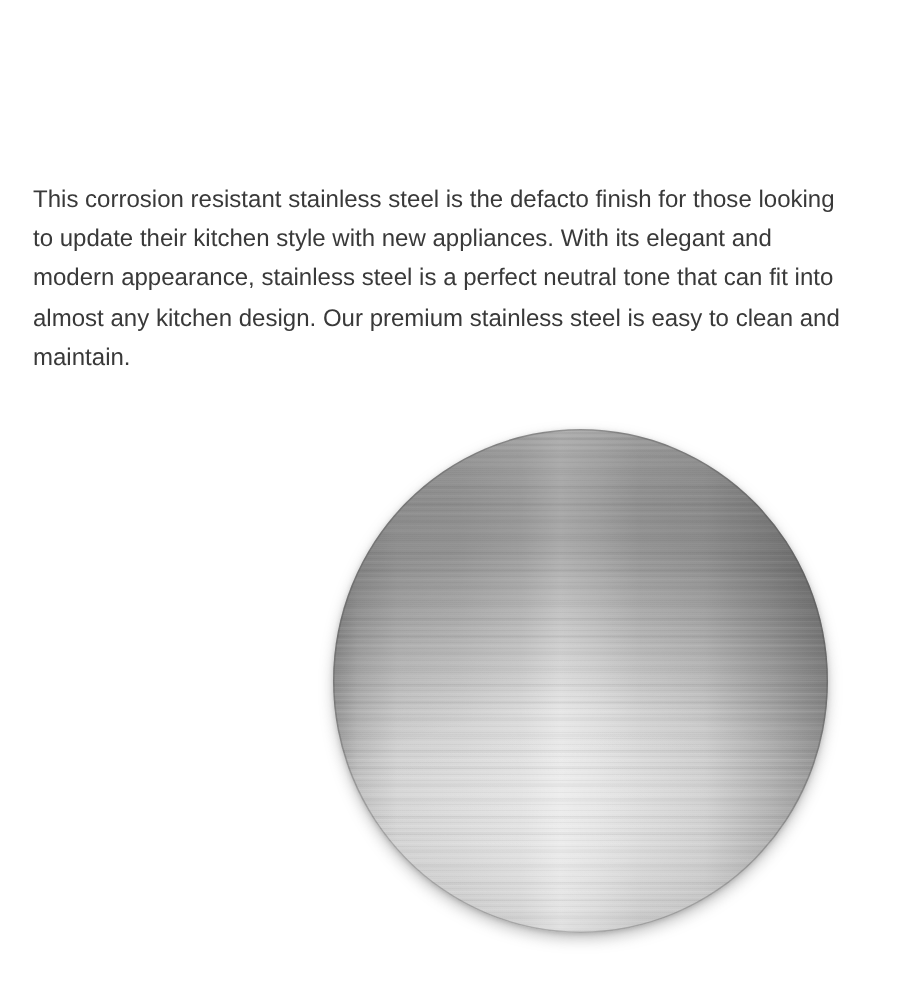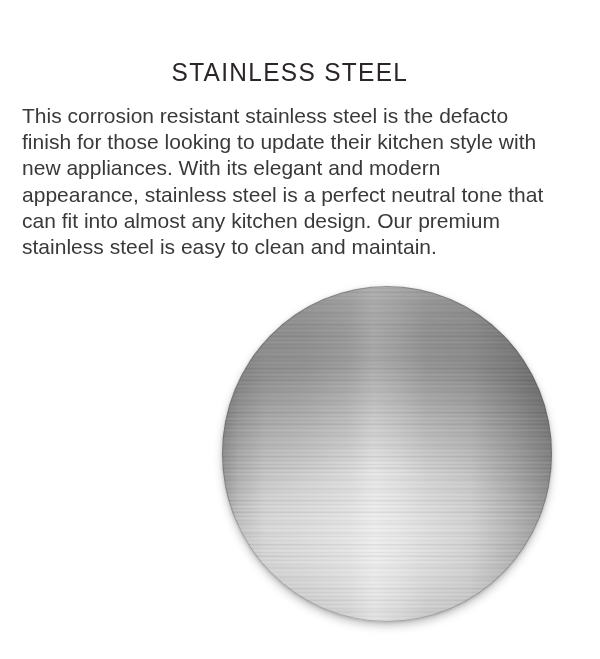--- a/index.html
+++ b/index.html
@@ -41,24 +41,24 @@
     line-height: 30px;
     transform: scaleX(0.94);
     transform-origin: center;
     white-space: nowrap;
   }
 
   
   .body-copy {
     position: absolute;
     left: 22px;
-    top: 82px;
+    top: 105px;
     width: 540px;
     font-family: "Liberation Sans", "DejaVu Sans", sans-serif;
-    font-size: 21px;
+    font-size: 16px;
     font-weight: 400;
     line-height: 26.2px;
     color: #393939;
     letter-spacing: 0.01px;
     text-align: left;
   }
 
   
   .disc-stage {
     position: absolute;
@@ -188,23 +188,20 @@
     inset: 0;
     border-radius: 50%;
     box-shadow: inset 0 0 0 1px rgba(70,70,70,0.30);
   }
 </style>
 </head>
 <body>
 
 <div class="page">
 
-  <div class="title-wrap">
-    <h1 class="title">STAINLESS STEEL</h1>
-  </div>
 
   <p class="body-copy">This corrosion resistant stainless steel is the defacto finish for those looking to update their kitchen style with new appliances. With its elegant and modern appearance, stainless steel is a perfect neutral tone that can fit into almost any kitchen design. Our premium stainless steel is easy to clean and maintain.</p>
 
   <div class="disc-stage">
     <div class="disc">
       <div class="layer-vert"></div>
       <div class="layer-horiz"></div>
       <div class="layer-grain"></div>
       <div class="layer-grain2"></div>
       <div class="layer-toprim"></div>

